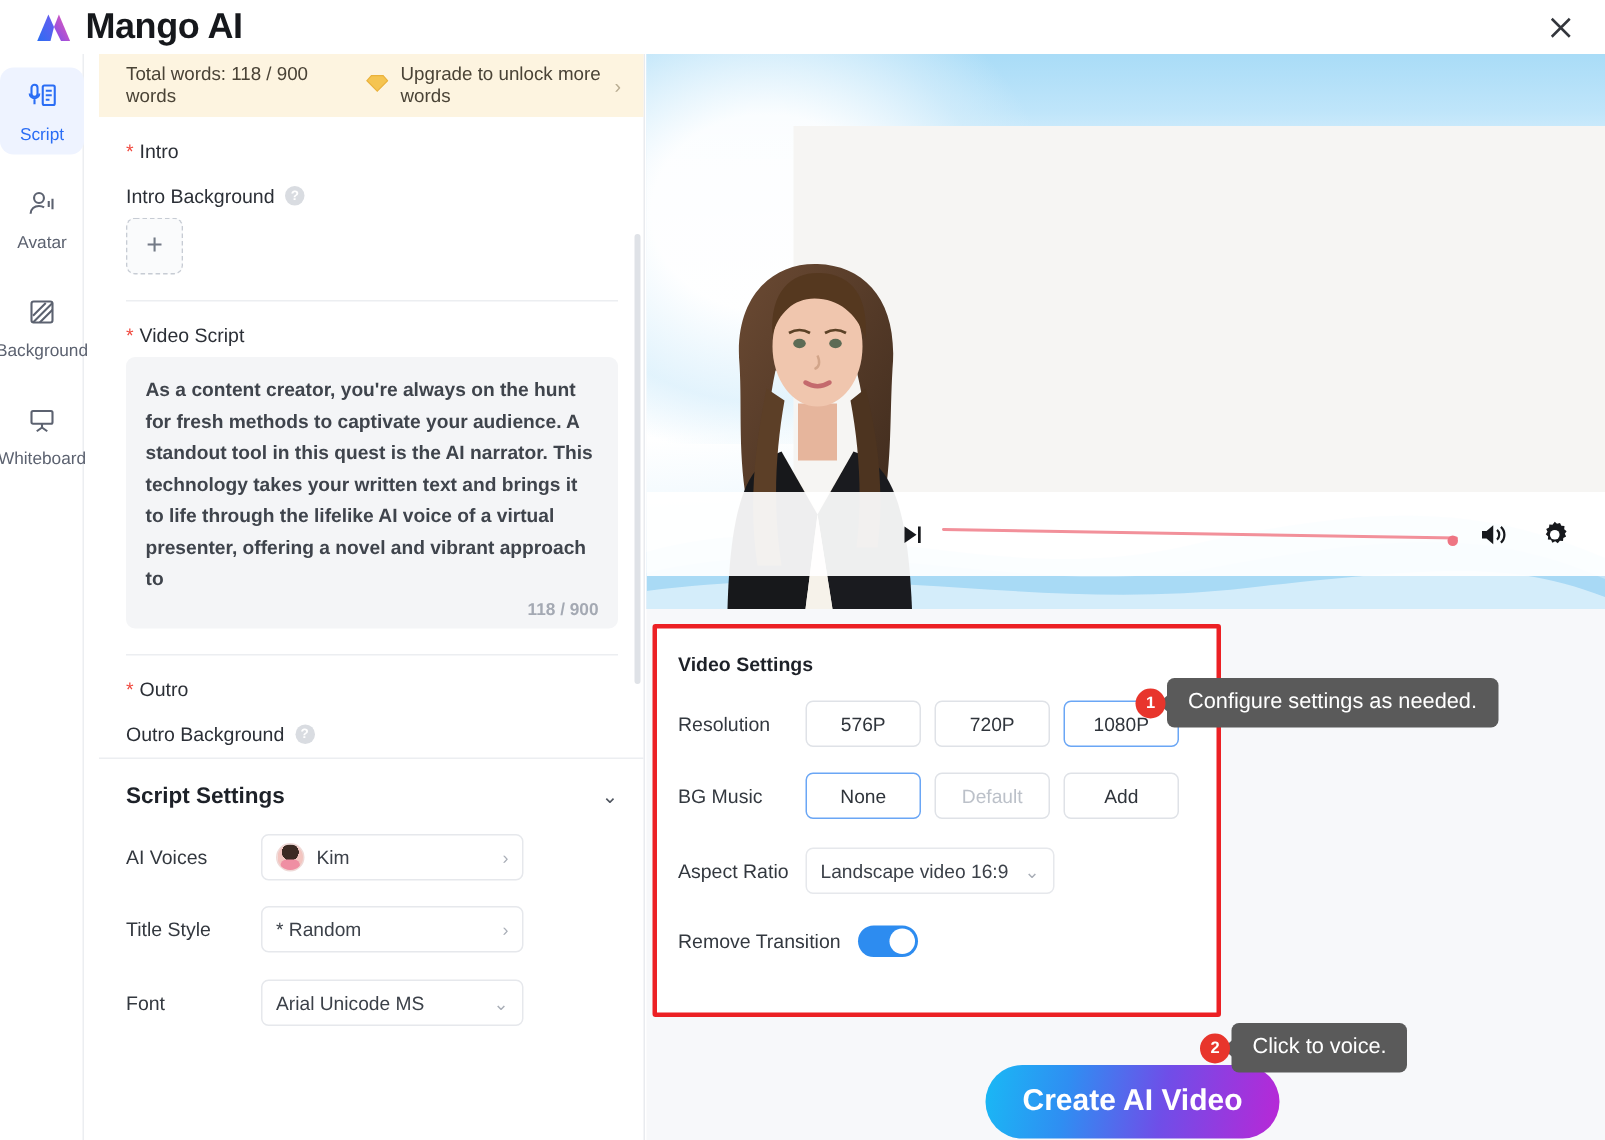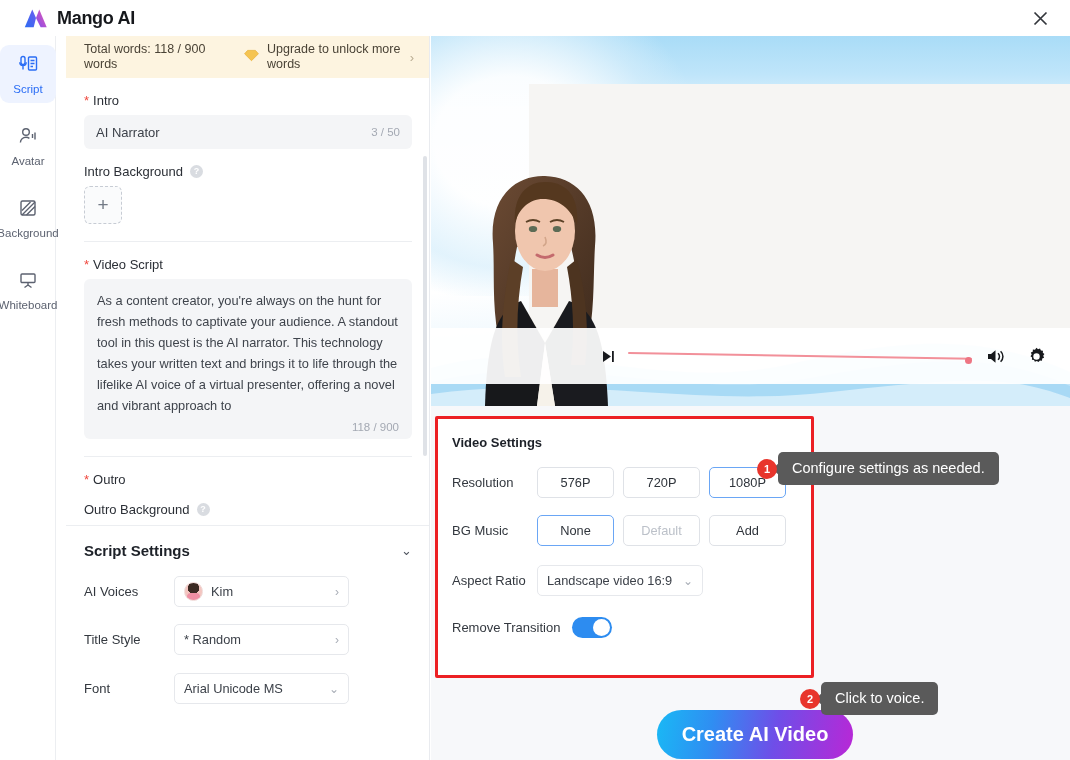--- a/index.html
+++ b/index.html
@@ -14,21 +14,21 @@
 
   
   .topbar {
     position: absolute; left: 0; top: 0; width: 1070px; height: 36px;
     background: #ffffff; display: flex; align-items: center;
     z-index: 30;
   }
   .logo-wrap { display: flex; align-items: center; gap: 7px; margin-left: 22px; }
   .logo-mark { width: 28px; height: 24px; display: block; }
   .logo-text {
-    font-size: 18px; font-weight: bold; letter-spacing: -0.3px;
+    font-size: 24px; font-weight: bold; letter-spacing: -0.3px;
     color: #16181c;
   }
   .close-btn {
     position: absolute; right: 16px; top: 4px;
     width: 28px; height: 28px; display: flex; align-items: center; justify-content: center;
     cursor: pointer; color: #33363c; font-size: 17px;
   }
 
   
   .rail {
@@ -85,21 +85,21 @@
   .field .cnt { margin-left: auto; color: #a4a9b3; font-size: 11.5px; }
   .field .ph { color: #adb2bb; }
 
   .addbox {
     width: 38px; height: 38px; border: 1px dashed #c7ccd4; border-radius: 6px;
     background: #fafbfc; display: flex; align-items: center; justify-content: center;
     font-size: 19px; color: #737a86; cursor: pointer; font-weight: 300;
   }
 
   .script-box {
-    background: #f4f5f7; border-radius: 6px; padding: 11px 13px 6px 13px;
+    background: #f4f5f7; border-radius: 6px; padding: 11px 13px 6px 13px; font-weight: bold;
   }
   .script-box p {
     font-size: 12.8px; line-height: 21px; color: #3f444c; white-space: pre-line;
   }
   .script-box .cnt {
     text-align: right; color: #a4a9b3; font-size: 11.5px; margin-top: 5px;
   }
 
   .divider { height: 1px; background: #eceef1; margin: 17px 0 0 0; }
 
@@ -328,24 +328,20 @@
         <div class="bu">Upgrade to unlock more words</div>
         <div class="bchev">›</div>
       </div>
 
       <div class="sec">
 
         <div class="lbl">
           <span class="req">*</span>
           <span>Intro</span>
         </div>
-        <div class="field">
-          <span>AI Narrator</span>
-          <span class="cnt">3 / 50</span>
-        </div>
 
         <div class="lbl">
           <span>Intro Background</span>
           <span class="qmark">?</span>
         </div>
         <div class="addbox">
           <span>+</span>
         </div>
 
         <div class="divider"></div>

